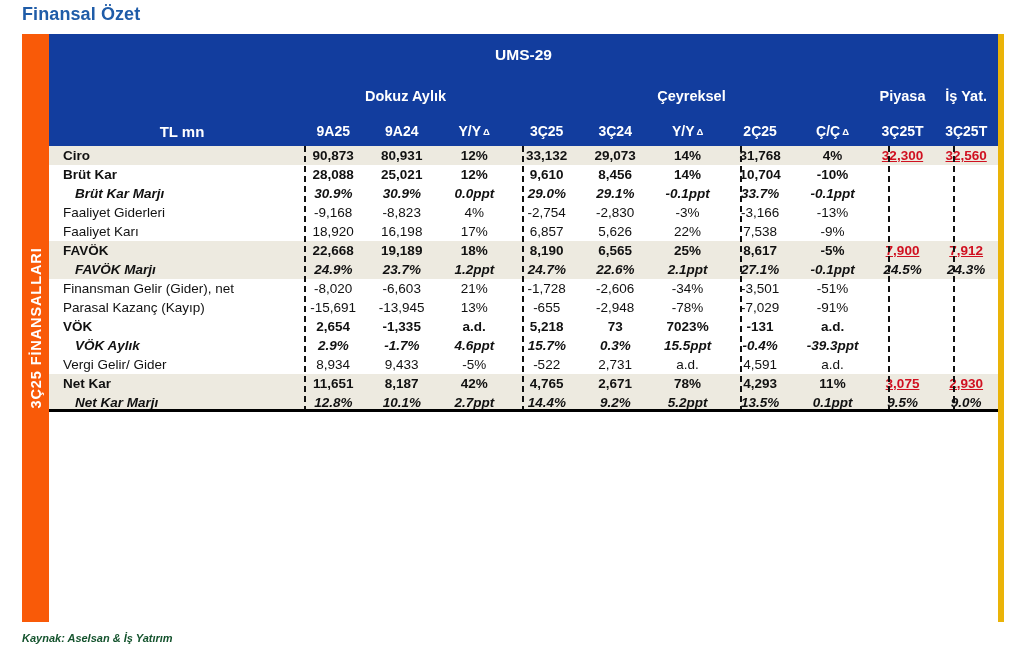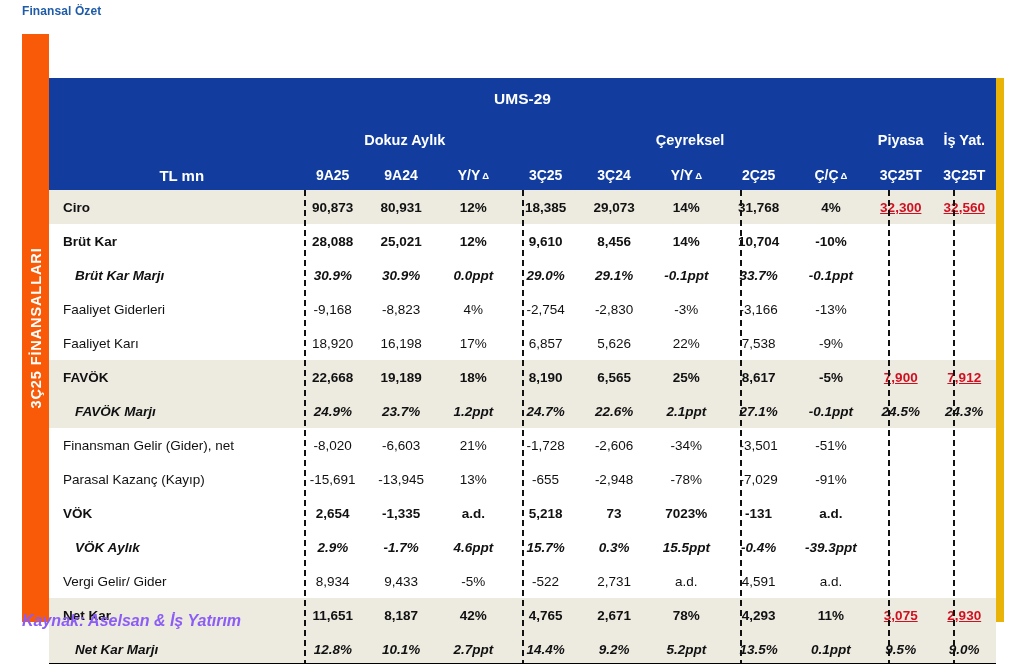--- a/index.html
+++ b/index.html
@@ -13,21 +13,21 @@
     font-family: "Liberation Sans", sans-serif;
     position: relative;
     overflow: hidden;
   }
 
   
   #page-title {
     position: absolute;
     left: 22px;
     top: 4px;
-    font-size: 12px;
+    font-size: 18px;
     font-weight: bold;
     color: #1F5CA8;
     letter-spacing: 0.1px;
   }
 
   
   #table-wrap {
     position: absolute;
     left: 22px;
     top: 34px;
@@ -59,24 +59,23 @@
     letter-spacing: 0.9px;
   }
 
   
   #grid {
     position: absolute;
     left: 27px;
     top: 0;
     right: 0;
     bottom: 0;
-    border-right: 8px solid #eab308;
+    border-right: 6px solid #eab308;
     box-sizing: border-box;
     background: #ffffff;
-    margin-top: 44px;
   }
 
   
   #thead {
     background: #123D9E;
     height: 112px;
     position: relative;
     color: #ffffff;
   }
   #title-band {
@@ -120,21 +119,21 @@
   .c-name.lbl {
     justify-content: center;
     font-size: 15px;
     padding-left: 16px;
   }
 
   
   #tbody { position: relative; }
   .row {
     display: flex;
-    height: 34px;
+    height: 19px;
     align-items: center;
     box-sizing: border-box;
   }
   .row.hl { background: #EDEAE0; }
   .row.plain { background: #ffffff; }
 
   .cell {
     display: flex;
     align-items: center;
     justify-content: center;
@@ -175,25 +174,25 @@
     position: absolute;
     left: 0; right: 0; bottom: 0;
     height: 3px;
     background: #000000;
   }
 
   
   #footer-note {
     position: absolute;
     left: 22px;
-    top: 612px;
-    font-size: 16px;
+    top: 632px;
+    font-size: 11px;
     font-weight: bold;
     font-style: italic;
-    color: #8b5cf6;
+    color: #14532d;
   }
 </style>
 </head>
 <body>
 
 <div id="page-title">Finansal Özet</div>
 
 <div id="table-wrap">
 
   <div id="spine">
@@ -242,21 +241,21 @@
       </div>
     </div>
 
     <div id="tbody">
 
       <div class="row hl">
           <div class="cell name c-name b">Ciro</div>
           <div class="cell c-num b">90,873</div>
           <div class="cell c-num b">80,931</div>
           <div class="cell c-pct b">12%</div>
-          <div class="cell c-num b">18,385</div>
+          <div class="cell c-num b">33,132</div>
           <div class="cell c-num b">29,073</div>
           <div class="cell c-pct b">14%</div>
           <div class="cell c-num b">31,768</div>
           <div class="cell c-pct b">4%</div>
           <div class="cell c-fc b red">32,300</div>
           <div class="cell c-fc b red">32,560</div>
         </div>
         <div class="row plain">
           <div class="cell name c-name b">Brüt Kar</div>
           <div class="cell c-num b">28,088</div>

